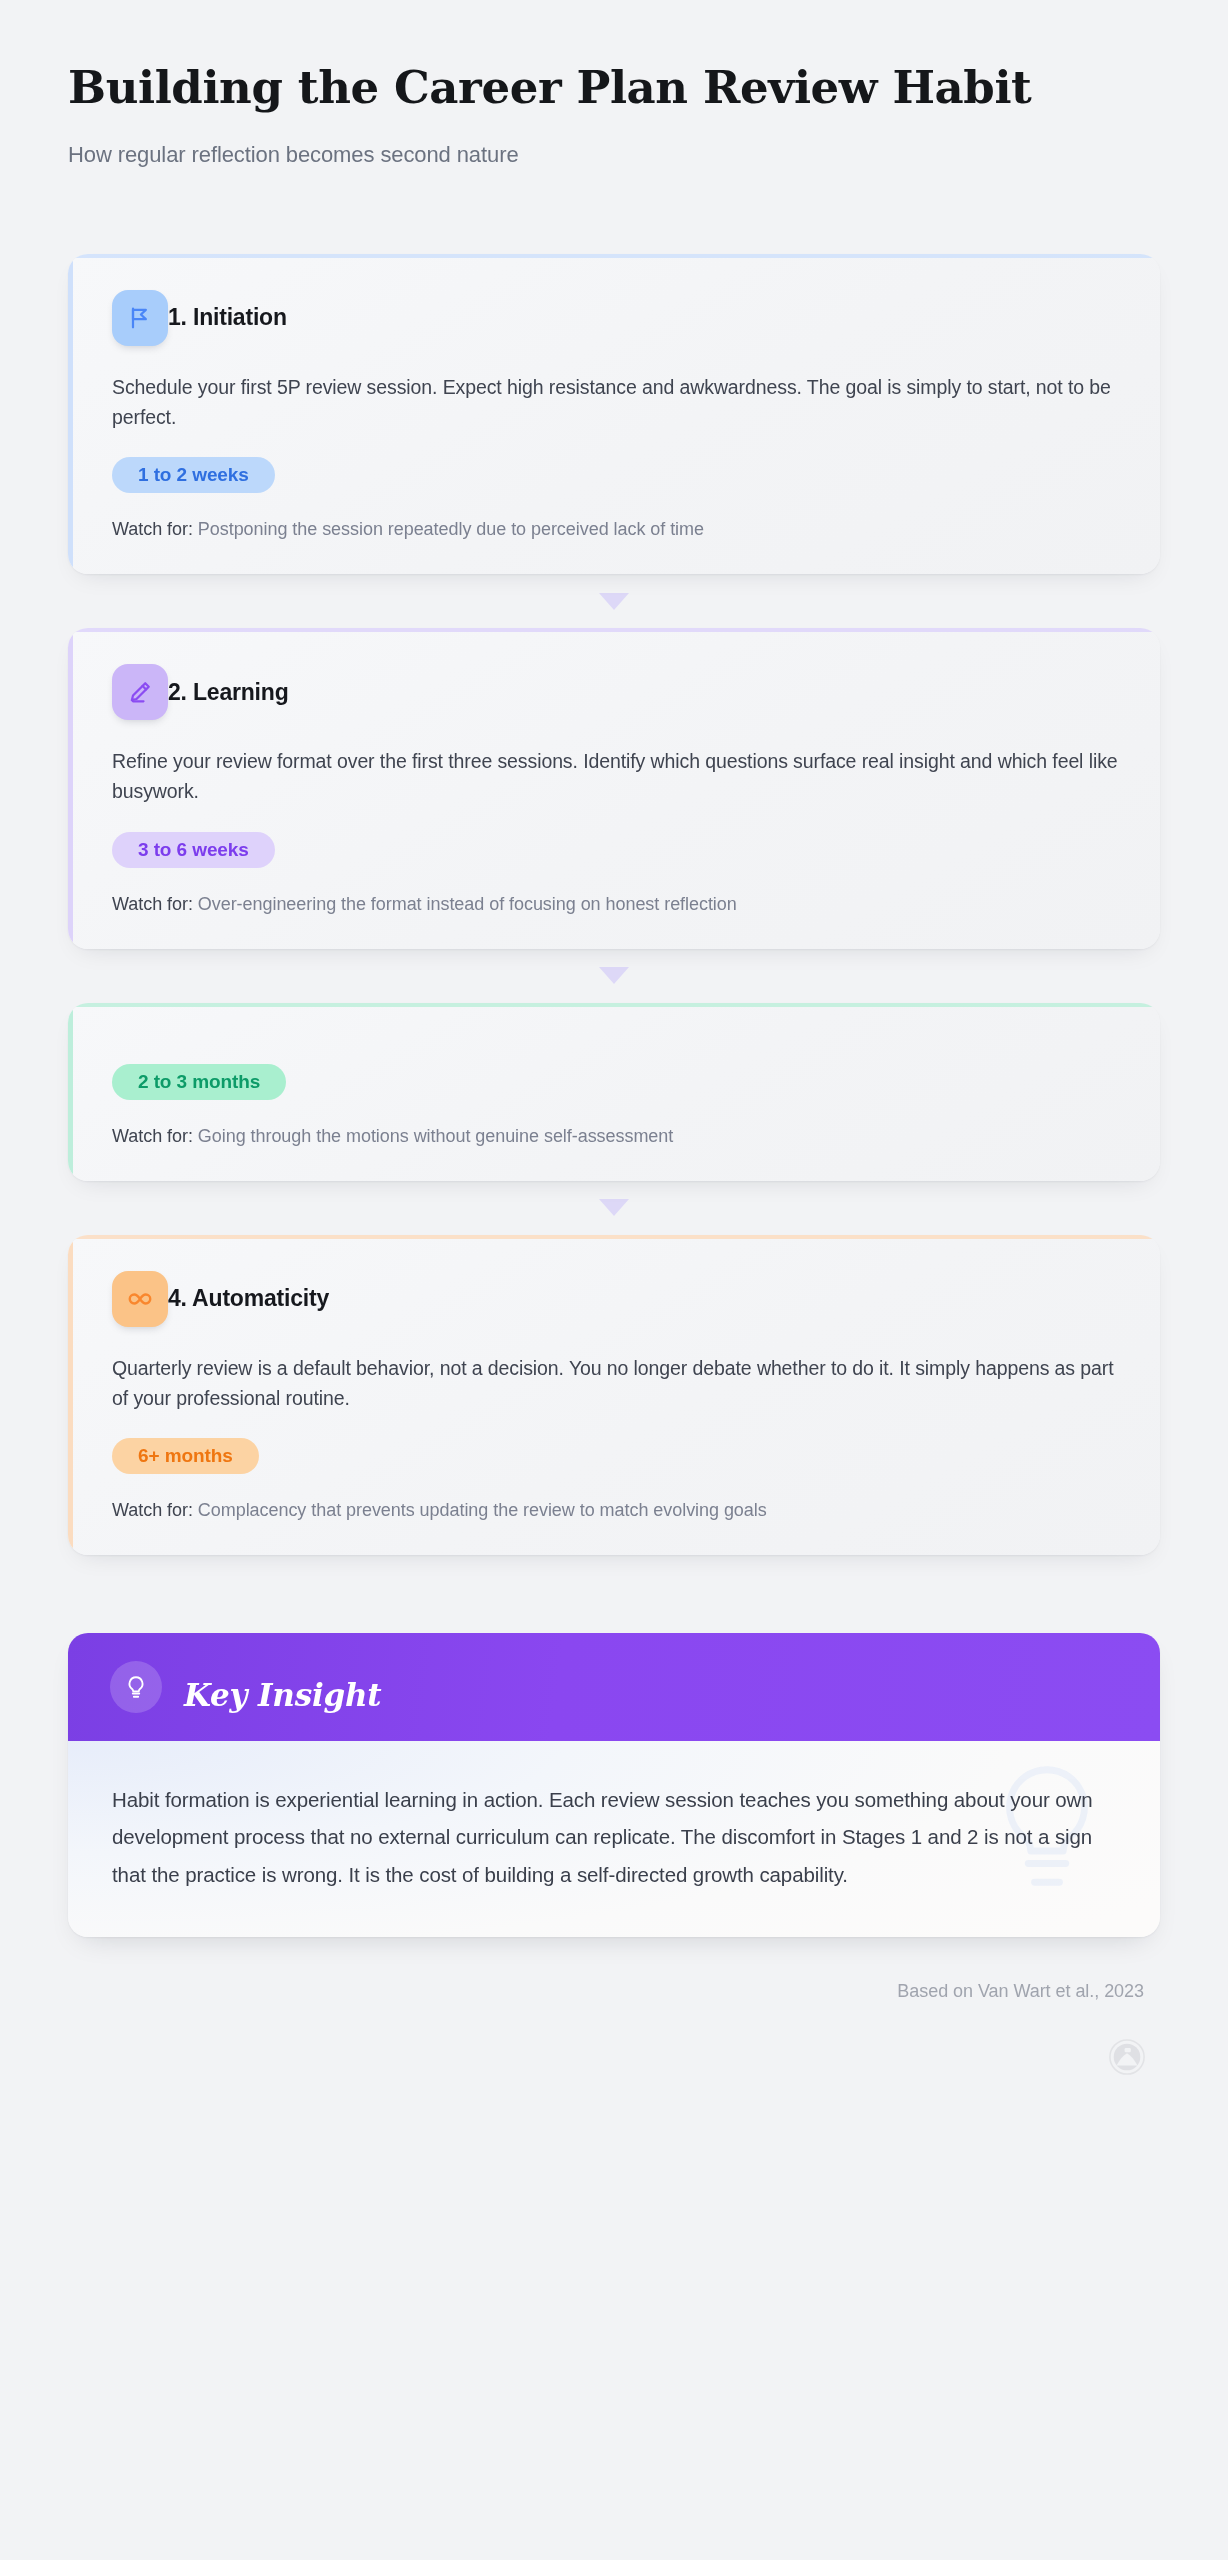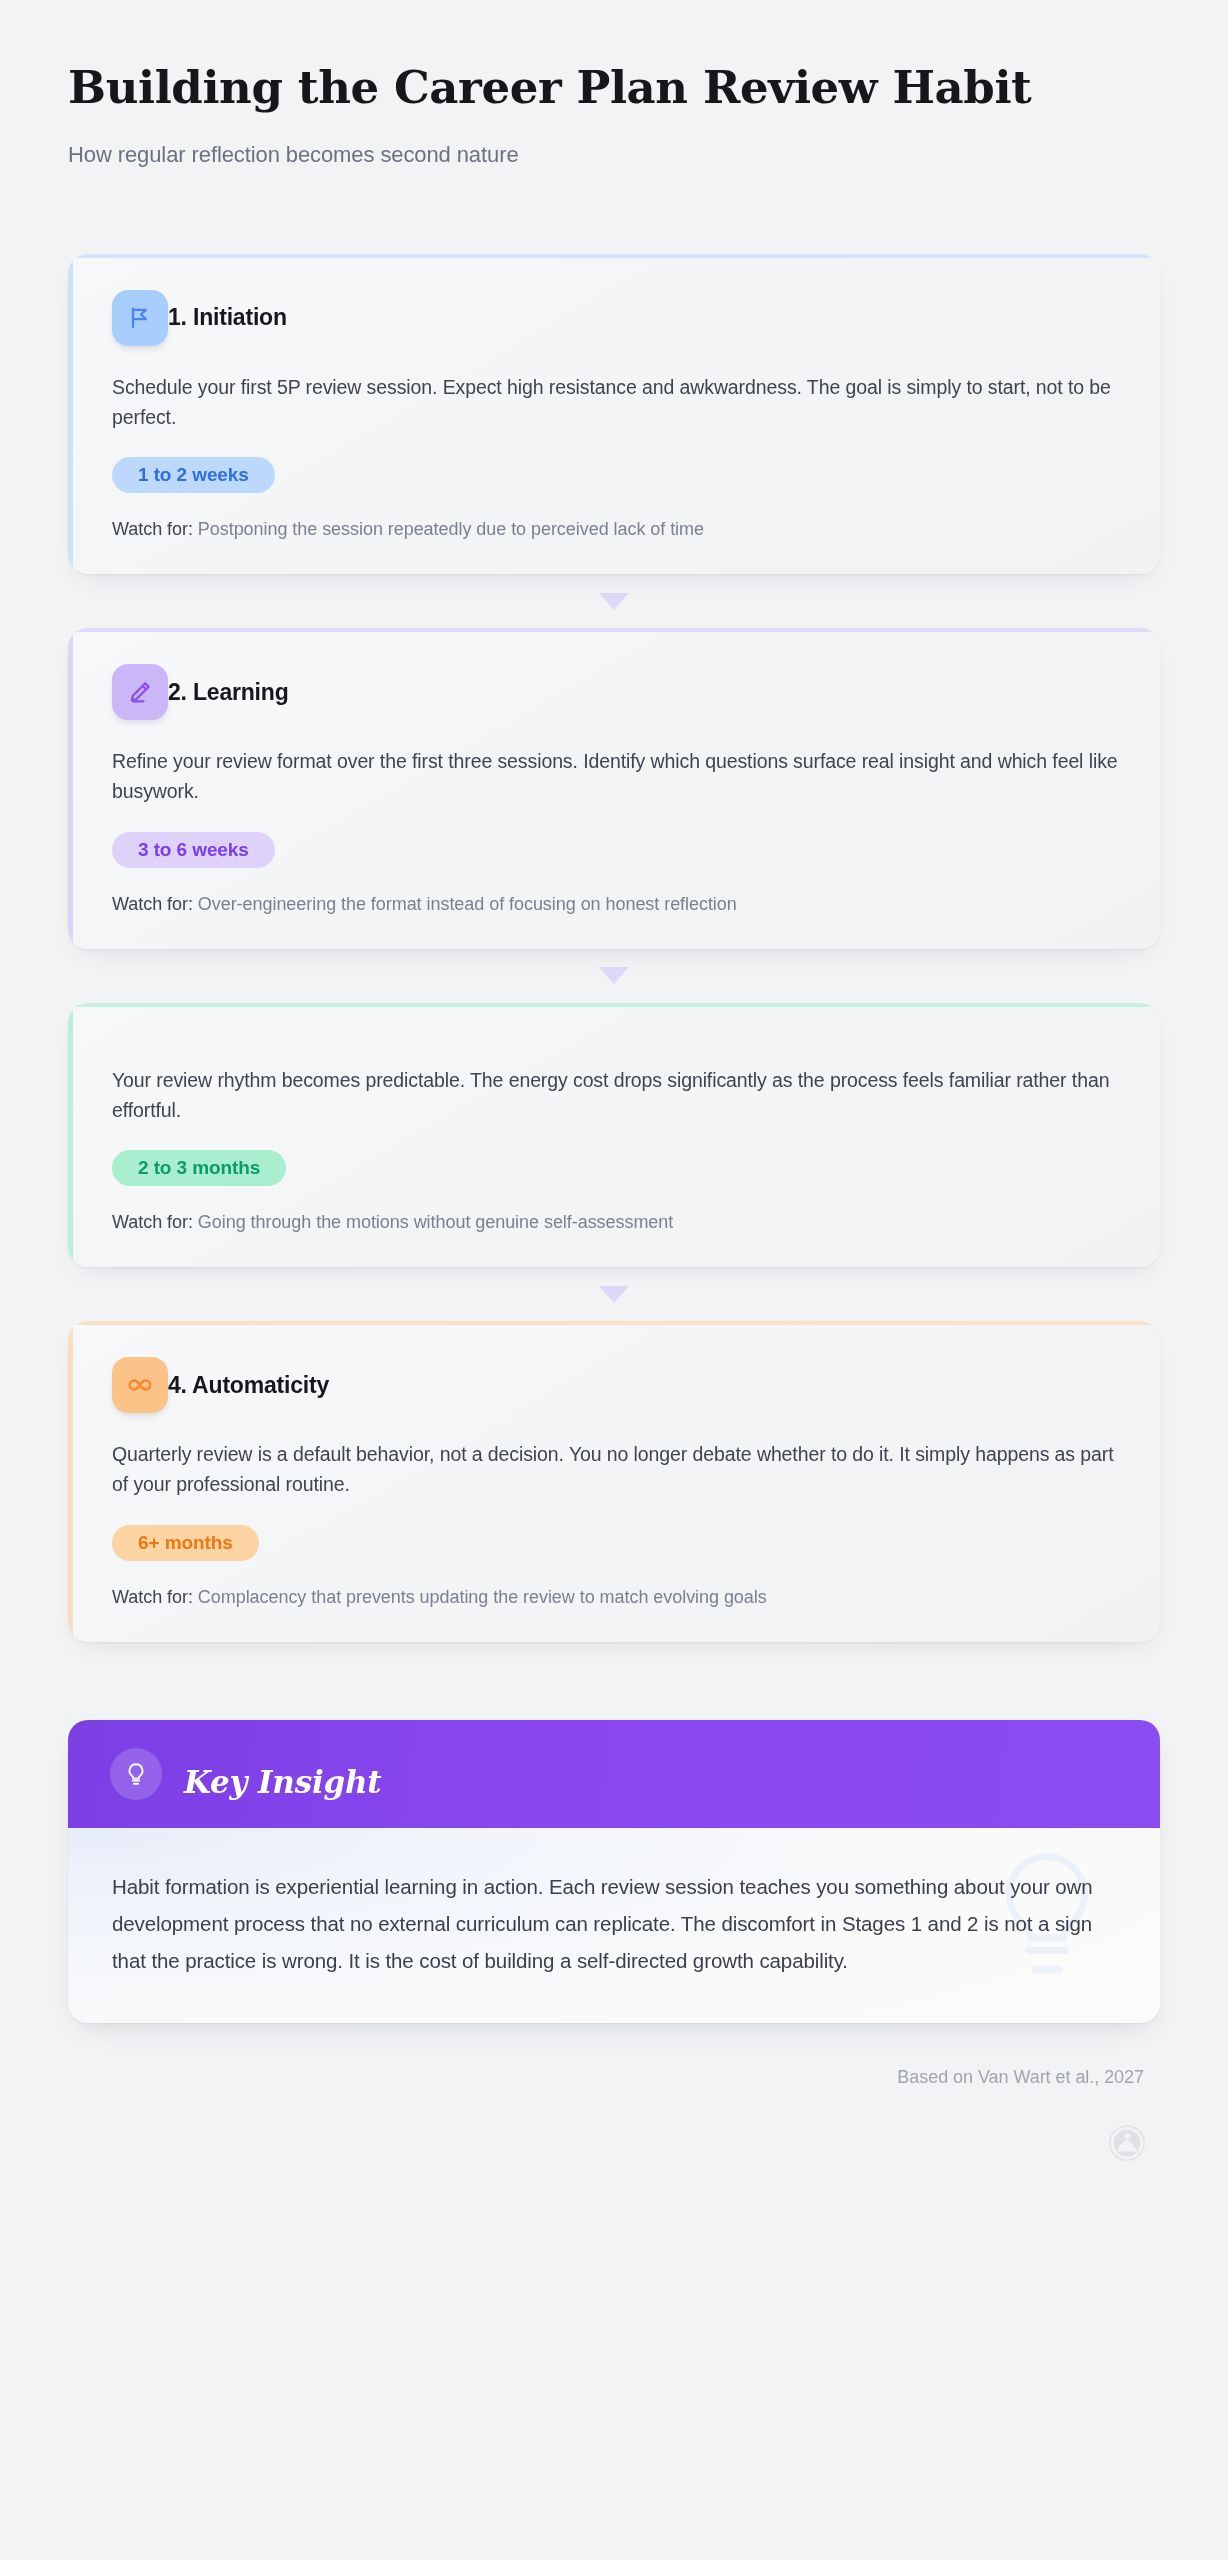--- a/index.html
+++ b/index.html
@@ -234,21 +234,21 @@
               <path d="M16.5 4.5l3 3L9 18l-4 1 1-4z"></path>
               <path d="M14.2 6.8l3 3"></path>
               <path d="M6 20h9"></path>
             </svg>
           </span>
           <span class="stage-title">2. Learning</span>
         </div><p class="stage-desc">Refine your review format over the first three sessions. Identify which questions surface real insight and which feel like busywork.</p><span class="stage-badge">3 to 6 weeks</span><p class="stage-watch"><b>Watch for:</b><span> Over-engineering the format instead of focusing on honest reflection</span></p></div>
       <div class="connector">
         <span class="tri"></span>
       </div>
-      <div class="stage-card" style="--accent-edge: #bdeedb; --icon-bg: #86e8bd; --badge-bg: #a9efcf; --badge-fg: #0d9b68;"><p class="stage-desc">Your review rhythm becomes predictable. The energy cost drops significantly as the process feels familiar rather than effortful.</p><span class="stage-badge">2 to 3 months</span><p class="stage-watch"><b>Watch for:</b><span> Going through the motions without genuine self-assessment</span></p></div>
+      <div class="stage-card" style="--accent-edge: #bdeedb; --icon-bg: #86e8bd; --badge-bg: #a9efcf; --badge-fg: #0d9b68;"><span class="stage-badge">2 to 3 months</span><p class="stage-watch"><b>Watch for:</b><span> Going through the motions without genuine self-assessment</span></p></div>
       <div class="connector">
         <span class="tri"></span>
       </div>
       <div class="stage-card" style="--accent-edge: #fbdcc0; --icon-bg: #fbc387; --badge-bg: #fcd3a3; --badge-fg: #ef7611;"><div class="stage-head">
           <span class="stage-icon">
             <svg width="30" height="30" viewBox="0 0 24 24" fill="none" stroke="#f9872e" stroke-width="1.9" stroke-linecap="round" stroke-linejoin="round">
               <path d="M12 12c1.6-2.4 2.9-3.6 4.6-3.6a3.6 3.6 0 0 1 0 7.2C14.9 15.6 13.6 14.4 12 12c-1.6-2.4-2.9-3.6-4.6-3.6a3.6 3.6 0 0 0 0 7.2C9.1 15.6 10.4 14.4 12 12z"></path>
             </svg>
           </span>
           <span class="stage-title">4. Automaticity</span>
@@ -271,21 +271,21 @@
         <svg width="150" height="150" viewBox="0 0 24 24" fill="none" stroke="#dfe8f8" stroke-width="1.1" stroke-linecap="round" stroke-linejoin="round">
           <path d="M9 18h6"></path>
             <path d="M10 21h4"></path>
           <path d="M12 3a6 6 0 0 0-3.6 10.8c.5.4.8.9.9 1.5l.1.7h5.2l.1-.7c.1-.6.4-1.1.9-1.5A6 6 0 0 0 12 3z"></path>
         </svg>
       </span>
       <p class="insight-text">Habit formation is experiential learning in action. Each review session teaches you something about your own development process that no external curriculum can replicate. The discomfort in Stages 1 and 2 is not a sign that the practice is wrong. It is the cost of building a self-directed growth capability.</p>
     </div>
   </div>
 
-  <div class="footer-note">Based on Van Wart et al., 2027</div>
+  <div class="footer-note">Based on Van Wart et al., 2023</div>
 
   <div class="brand-mark">
     <svg width="38" height="38" viewBox="0 0 40 40" fill="none">
       <circle cx="20" cy="20" r="18" stroke="#e2e3e6" stroke-width="1.6" fill="none"></circle>
       <circle cx="20" cy="20" r="14" fill="#dfe0e4"></circle>
       <path d="M9 29c3-6 6.5-10 11-13 4.5 3 8 7 11 13z" fill="#f2f3f5"></path>
       <rect x="17.5" y="10.5" width="6.5" height="4.6" rx="1.3" fill="#f2f3f5"></rect>
     </svg>
   </div>
 

